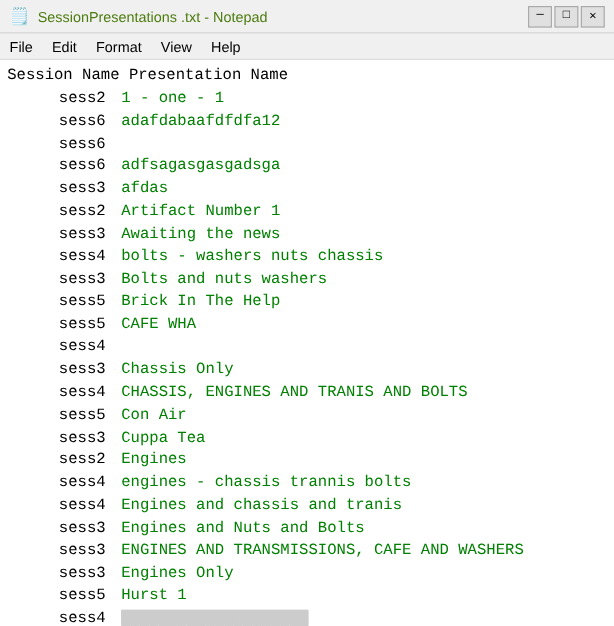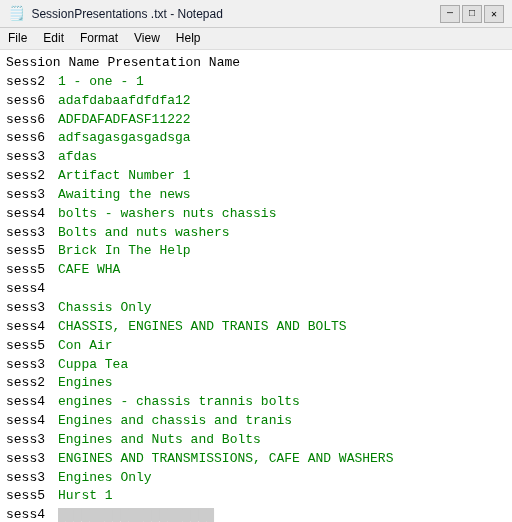--- a/index.html
+++ b/index.html
@@ -21,21 +21,21 @@
       align-items: center;
       background: #f0f0f0;
       border-bottom: 1px solid #ccc;
       padding: 4px 8px;
       height: 28px;
       gap: 6px;
     }
     .title-bar-text {
       font-family: 'Segoe UI', Arial, sans-serif;
       font-size: 12px;
-      color: #0f172a;
+      color: #4d7c0f;
       flex: 1;
     }
     .title-bar-controls {
       display: flex;
       gap: 2px;
     }
     .title-btn {
       width: 20px;
       height: 18px;
       background: #e0e0e0;
@@ -45,39 +45,40 @@
       align-items: center;
       justify-content: center;
       cursor: pointer;
     }
     .menu-bar {
       display: flex;
       background: #f0f0f0;
       border-bottom: 1px solid #ddd;
       padding: 2px 0;
       height: 22px;
-      align-items: flex-end;
+      align-items: center;
     }
     .menu-item {
       padding: 2px 8px;
       font-family: 'Segoe UI', Arial, sans-serif;
       font-size: 12px;
       cursor: pointer;
     }
     .content {
       padding: 4px 6px;
       overflow: hidden;
       height: calc(522px - 50px);
       border-radius: 10px;
     }
     .content-line {
       display: flex;
       white-space: pre;
       line-height: 1.45;
       font-size: 13px;
+      margin-left: 43px;
     }
     .col-sess {
       color: #000;
       min-width: 52px;
       display: inline-block;
     }
     .col-name {
       color: #008000;
       display: inline-block;
     }
@@ -116,21 +117,21 @@
   <span class="menu-item">Help</span>
 </div>
 
 <div class="content">
   <div class="header-line">
     <span>Session Name     Presentation Name</span>
   </div>
   <div id="rows-container">
       <div class="content-line"><span class="col-sess">sess2</span><span class="col-name">1 - one - 1</span></div>
       <div class="content-line"><span class="col-sess">sess6</span><span class="col-name">adafdabaafdfdfa12</span></div>
-      <div class="content-line"><span class="col-sess">sess6</span><span class="col-name">ADFDAFADFASF11222</span></div>
+      <div class="content-line"><span class="col-sess">sess6</span></div>
       <div class="content-line"><span class="col-sess">sess6</span><span class="col-name">adfsagasgasgadsga</span></div>
       <div class="content-line"><span class="col-sess">sess3</span><span class="col-name">afdas</span></div>
       <div class="content-line"><span class="col-sess">sess2</span><span class="col-name">Artifact Number 1</span></div>
       <div class="content-line"><span class="col-sess">sess3</span><span class="col-name">Awaiting the news</span></div>
       <div class="content-line"><span class="col-sess">sess4</span><span class="col-name">bolts - washers nuts chassis</span></div>
       <div class="content-line"><span class="col-sess">sess3</span><span class="col-name">Bolts and nuts washers</span></div>
       <div class="content-line"><span class="col-sess">sess5</span><span class="col-name">Brick In The Help</span></div>
       <div class="content-line"><span class="col-sess">sess5</span><span class="col-name">CAFE WHA</span></div>
       <div class="content-line"><span class="col-sess">sess4</span></div>
       <div class="content-line"><span class="col-sess">sess3</span><span class="col-name">Chassis Only</span></div>

